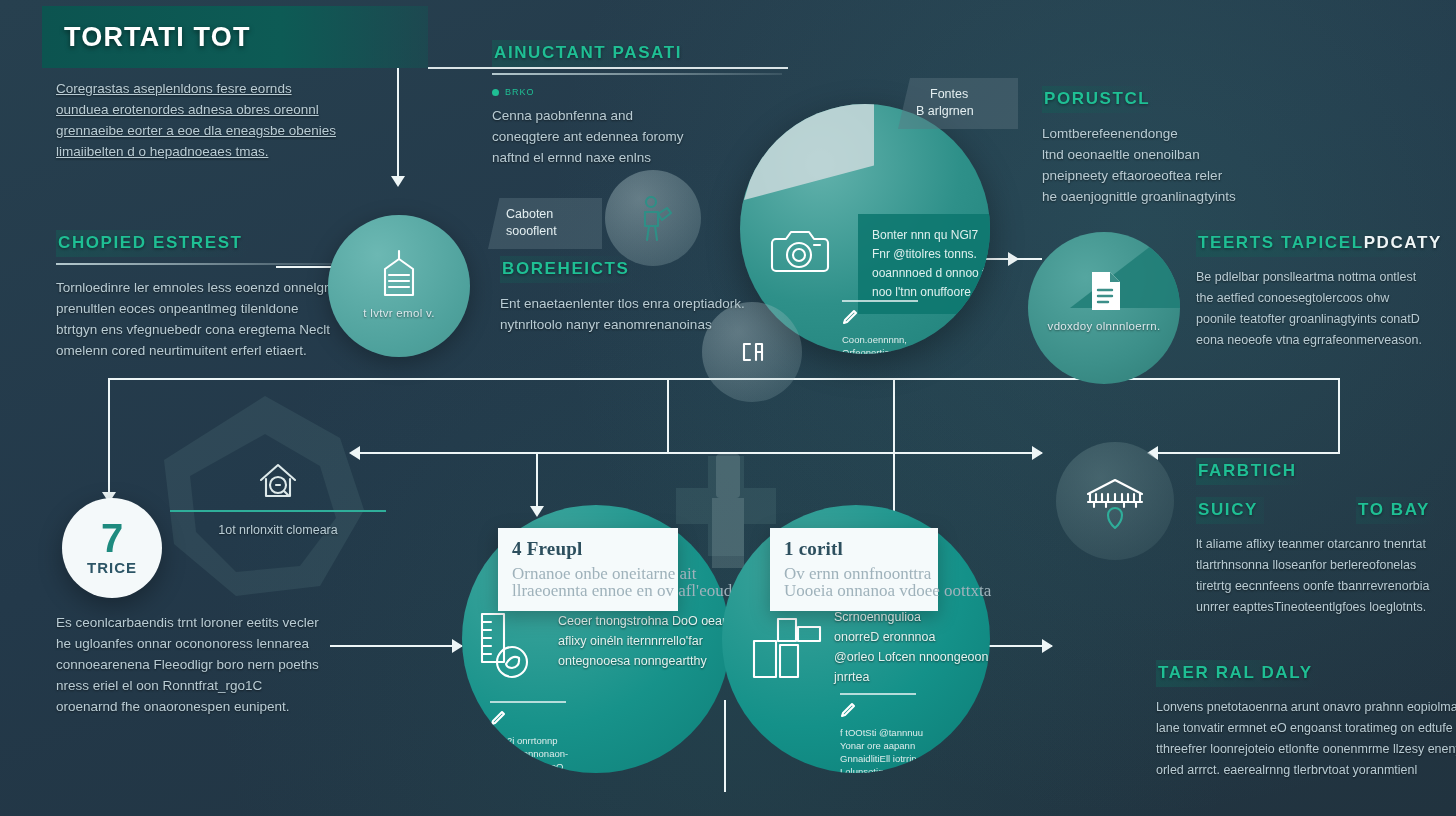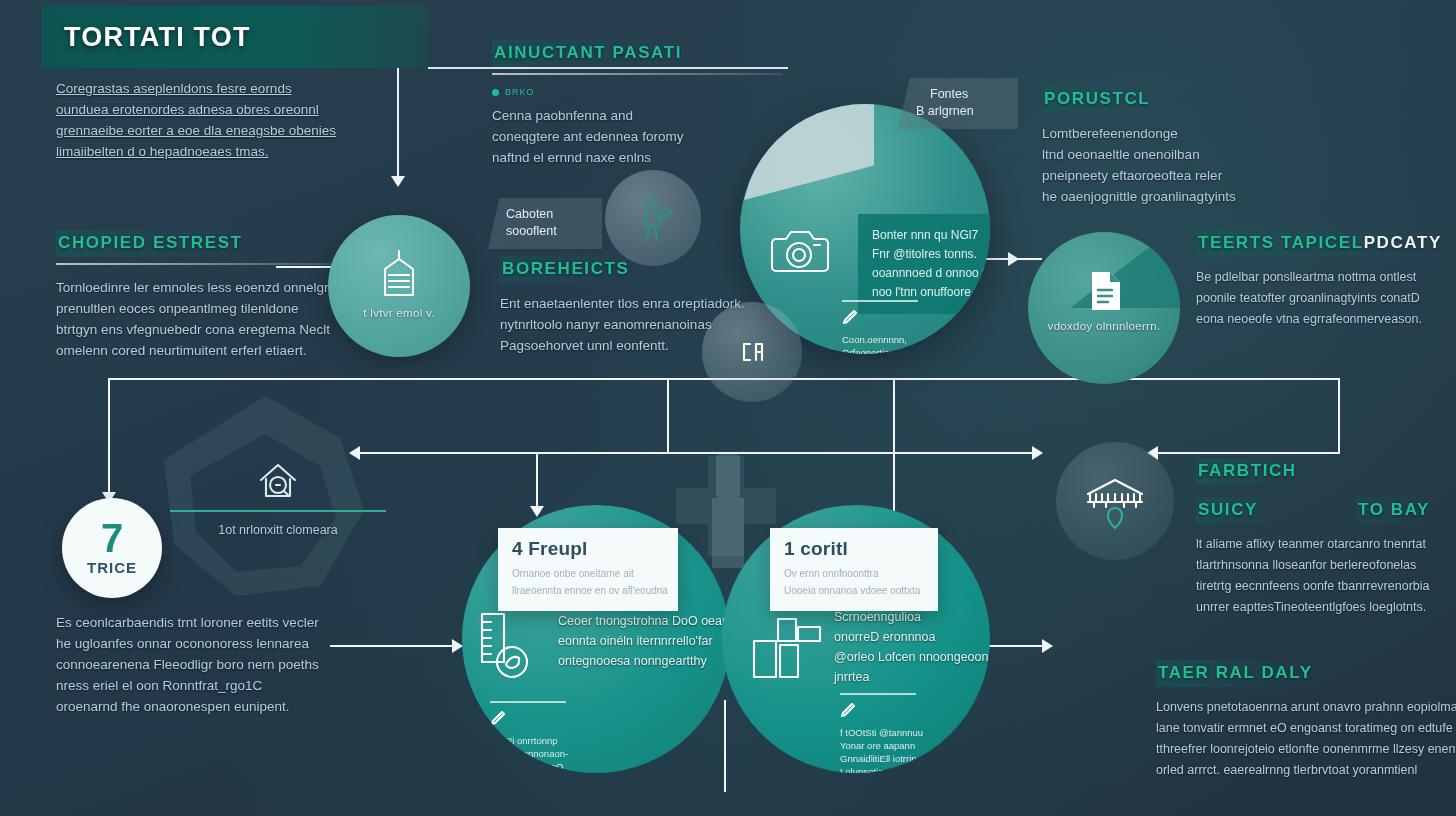--- a/index.html
+++ b/index.html
@@ -113,24 +113,24 @@
     overflow: hidden;
   }
   #c-bridge {
     left: 1056px; top: 442px; width: 118px; height: 118px;
     background: radial-gradient(circle at 38% 30%, rgba(96,128,134,.55), rgba(52,80,90,.50));
   }
 
   
   .card {
     position: absolute; background: #f5fafb;
-    box-shadow: 0 6px 18px rgba(0,0,0,.26); padding: 10px 14px 12px 14px;
+    box-shadow: 0 6px 18px rgba(0,0,0,.26); padding: 10px 14px 12px 14px; font-family: Liberation Serif, serif;
   }
   .card .ct { font-size: 19px; font-weight: 700; color: #2d4f5e; letter-spacing: .2px; }
-  .card .cb { font-size: 10px; line-height: 17px; color: #9fb2bb; filter: blur(.45px); margin-top: 5px; }
+  .card .cb { font-size: 17px; line-height: 17px; color: #9fb2bb; filter: blur(.45px); margin-top: 5px; }
   .card .cb div { white-space: nowrap; }
 
   
   #panel-big {
     position: absolute; left: 118px; top: 110px; width: 242px;
     background: rgba(13,118,110,.88); padding: 12px 14px;
     clip-path: polygon(0 0, 100% 0, 100% 82%, 94% 100%, 0 100%);
   }
   #panel-big .pt { font-size: 12px; line-height: 19px; color: #dff0ee; filter: blur(.45px); }
   #panel-big .pt div { white-space: nowrap; }
@@ -264,30 +264,30 @@
       <div>btrtgyn ens vfegnuebedr cona eregtema Neclt</div>
       <div>omelenn cored neurtimuitent erferl etiaert.</div>
     </div>
   </div>
 
   <div class="sec" style="left:500px; top:256px; width:260px;">
     <div class="sec-h" style="background:linear-gradient(90deg, rgba(22,90,86,.42), rgba(22,90,86,0));">BOREHEICTS</div>
     <div class="body-txt" style="margin-top:10px;">
       <div>Ent enaetaenlenter tlos enra oreptiadork.</div>
       <div>nytnrltoolo nanyr eanomrenanoinas</div>
-      <div>Pagsoehorvet unnl eonfentt.</div>
     </div>
   </div>
 
   <div class="sec" style="left:1196px; top:230px; width:260px;">
     <div class="sec-h dual">
       <span>TEERTS TAPICEL</span><span class="wht">PDCATY</span>
     </div>
     <div class="body-txt" style="margin-top:10px; font-size:12.5px;">
       <div>Be pdlelbar ponslleartma nottma ontlest</div>
+      <div>the aetfied conoesegtolercoos ohw</div>
       <div>poonile teatofter groanlinagtyints conatD</div>
       <div>eona neoeofe vtna egrrafeonmerveason.</div>
     </div>
   </div>
 
   <div class="sec" style="left:1196px; top:458px; width:256px;">
     <div class="sec-h">FARBTICH</div>
     <div class="sub-pair" style="margin-top:12px;">
       <div class="sec-h" style="background:linear-gradient(90deg, rgba(22,90,86,.45), rgba(22,90,86,.15));">SUICY</div>
       <div class="sec-h" style="background:linear-gradient(90deg, rgba(22,90,86,.30), rgba(22,90,86,0));">TO BAY</div>
@@ -418,21 +418,21 @@
   <div class="circ" id="c-left-big">
     <svg class="ico" style="position:absolute; left:14px; top:105px; width:60px; height:72px;" viewBox="0 0 60 72">
       <path d="M6 4 h22 v48 h-22 Z"></path>
       <path d="M6 12 h9 M6 20 h9 M6 28 h9 M6 36 h9 M6 44 h9"></path>
       <circle cx="36" cy="52" r="15"></circle>
       <path d="M30 54 q6 -10 13 -6 q1 9 -7 10 q-5 0 -6 -4 Z"></path>
     </svg>
     <div style="position:absolute; left:96px; top:106px; width:160px;">
       <div class="pt body-txt" style="color:#e3f3f0; font-size:12.5px; line-height:20px;">
         <div>Ceoer tnongstrohna DoO oeant lo</div>
-        <div>eonnta oinéln iternnrrello'far</div>
+        <div>aflixy oinéln iternnrrello'far</div>
         <div>ontegnooesa nonngeartthy</div>
       </div>
     </div>
     <div class="note" style="left:28px; top:196px;">
       <div class="nrule"></div>
       <svg class="ico" style="width:16px; height:16px; margin-bottom:4px;" viewBox="0 0 16 16">
         <path d="M2 14 l3 -1 l9 -9 l-2 -2 l-9 9 Z"></path>
       </svg>
       <div class="ntxt">
         <div>CfO2i onrrtonnp</div>

